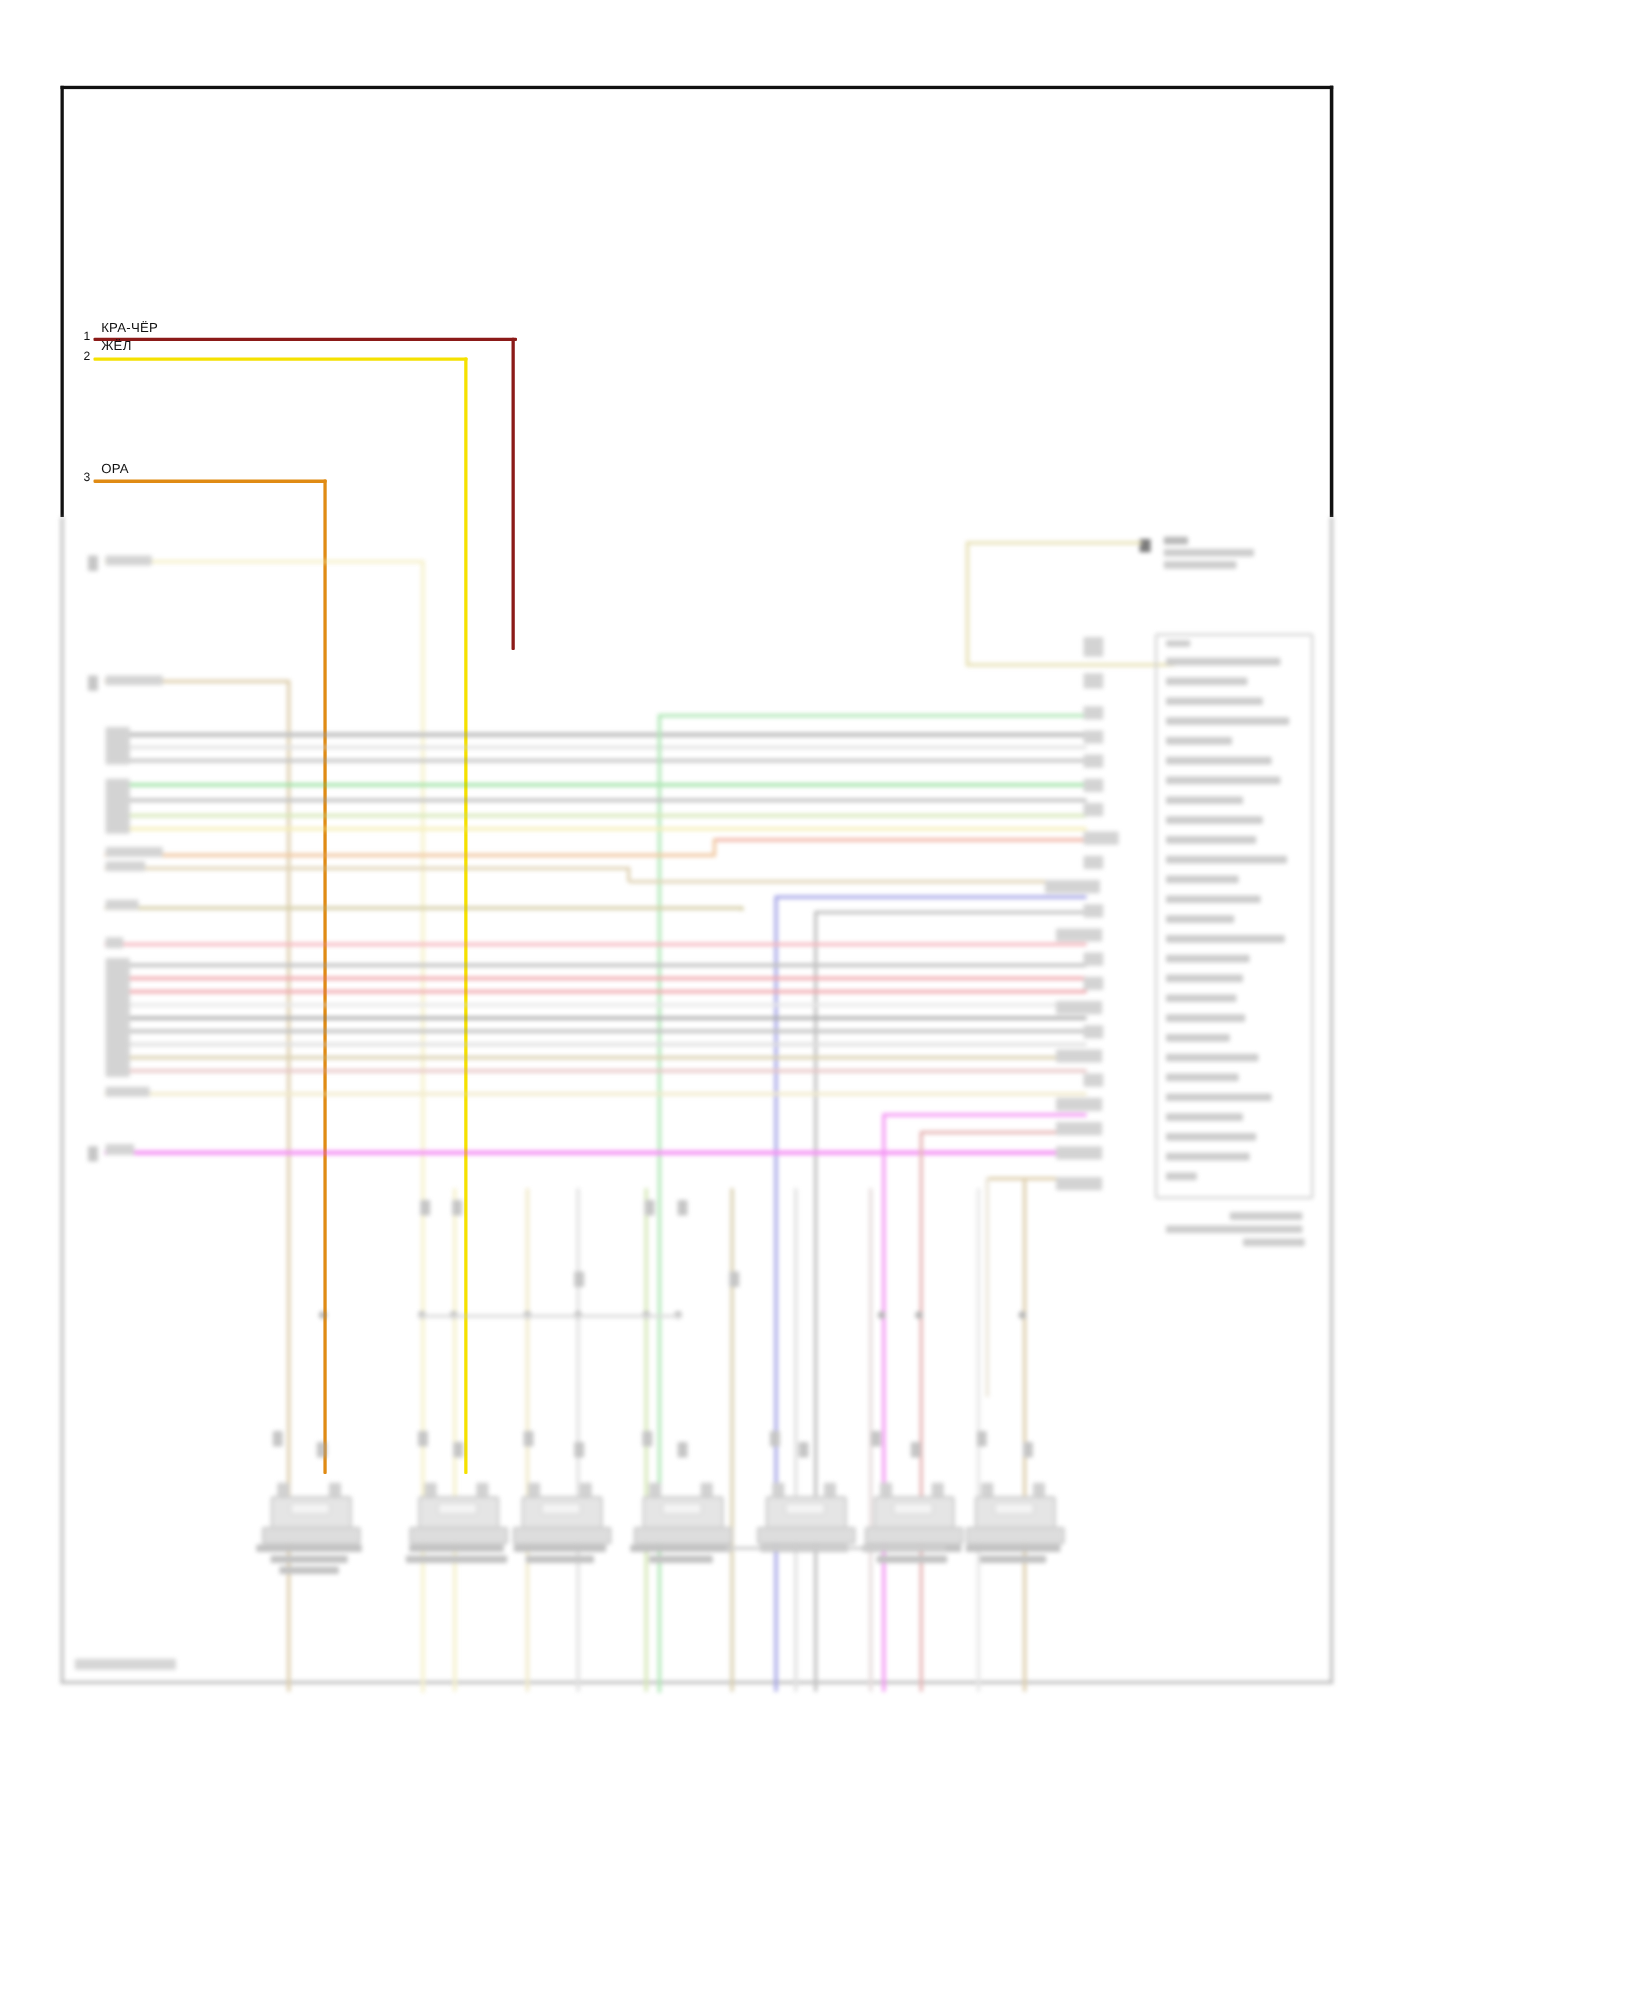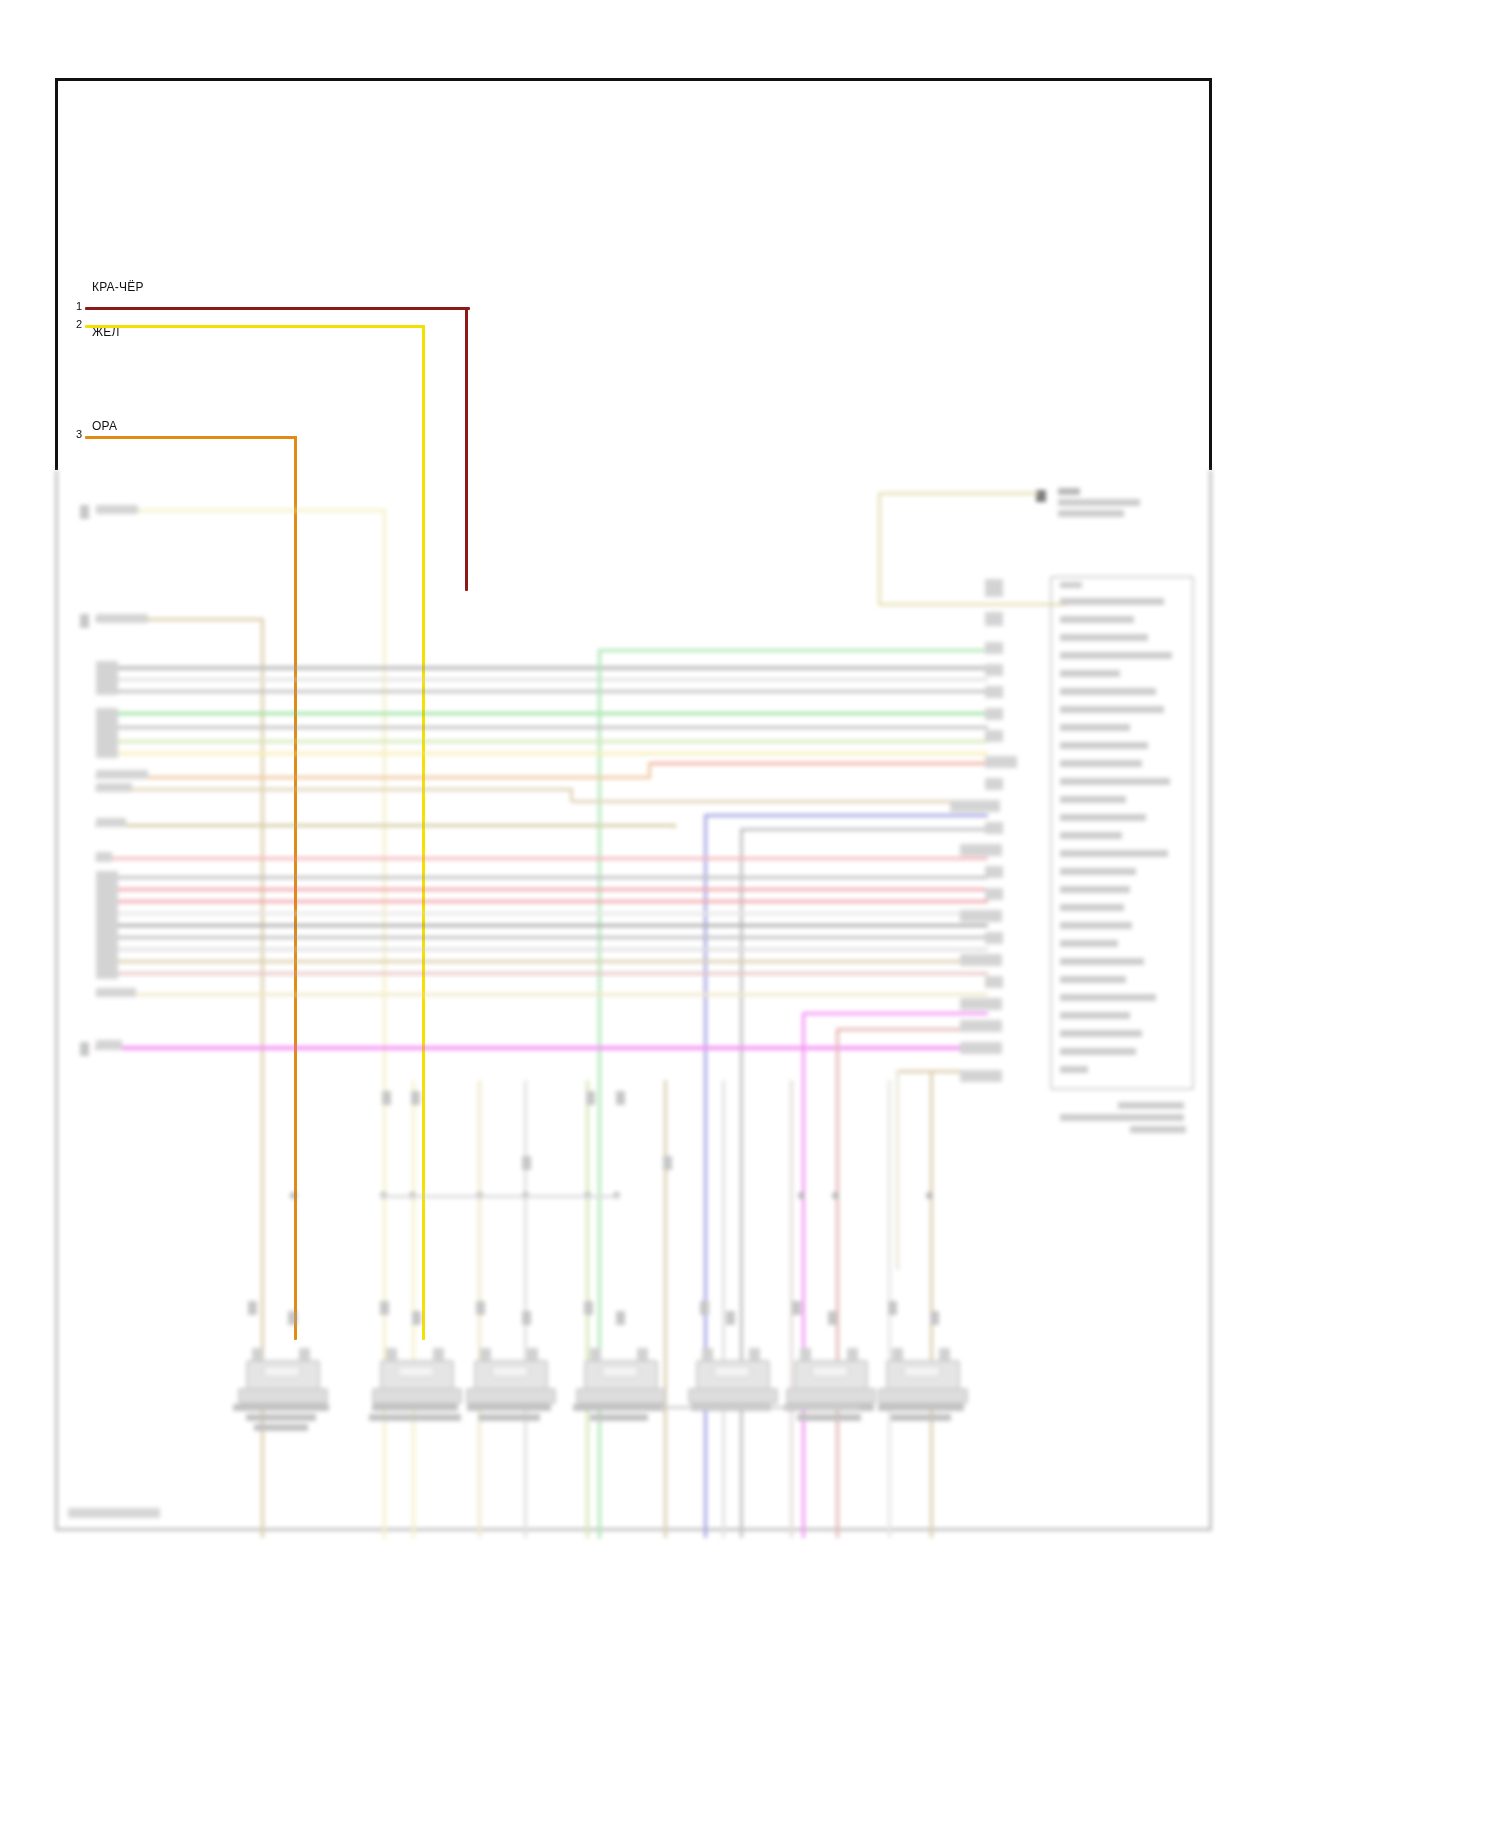--- a/index.html
+++ b/index.html
@@ -85,26 +85,26 @@
 </style>
 </head>
 <body>
 
 <div id="sheet">
 
   <div id="frame-top"></div>
   <div id="frame-top-right-edge"></div>
 
   <div class="pin-num" style="left:64px;top:300px;">1</div>
-  <div class="wire-label" style="left:92px;top:280px;">КРА-ЧЁР</div>
+  <div class="wire-label" style="left:92px;top:291px;">КРА-ЧЁР</div>
   <div class="seg hline" style="left:85px;top:307px;width:385px;background:#8b1a18;"></div>
   <div class="seg vline" style="left:465px;top:307px;height:284px;background:#8b1a18;"></div>
 
   <div class="pin-num" style="left:64px;top:318px;">2</div>
-  <div class="wire-label" style="left:92px;top:325px;">ЖЁЛ</div>
+  <div class="wire-label" style="left:92px;top:307px;">ЖЁЛ</div>
   <div class="seg hline" style="left:85px;top:325px;width:340px;background:#f5e100;"></div>
   <div class="seg vline" style="left:422px;top:325px;height:1015px;background:#f5e100;"></div>
 
   <div class="pin-num" style="left:64px;top:428px;">3</div>
   <div class="wire-label" style="left:92px;top:419px;">ОРА</div>
   <div class="seg hline" style="left:85px;top:436px;width:212px;background:#e08b14;"></div>
   <div class="seg vline" style="left:294px;top:436px;height:904px;background:#e08b14;"></div>
 
   <div id="blur-layer">
 

